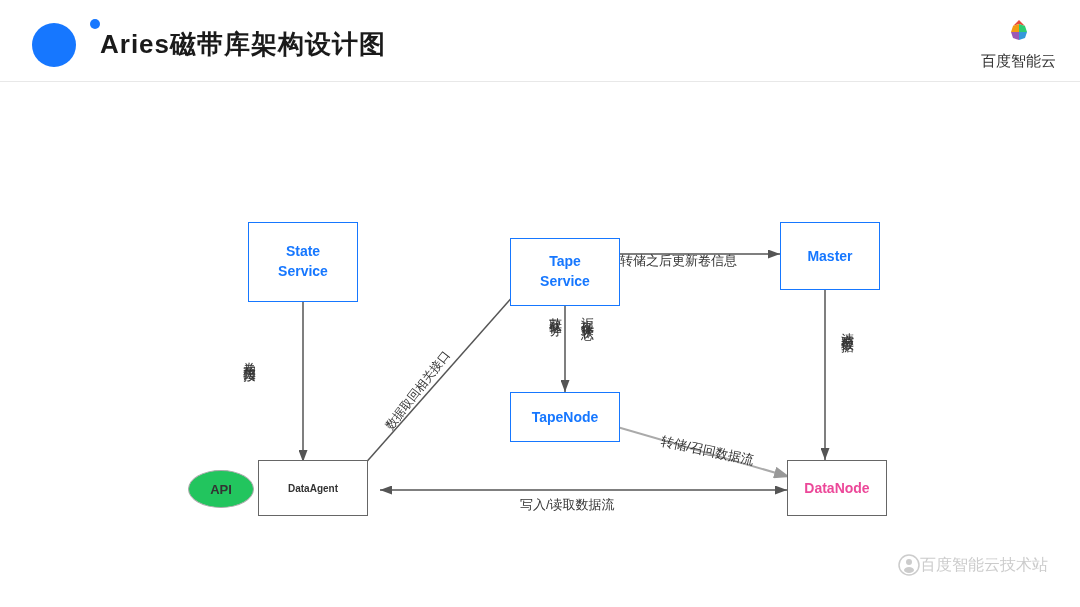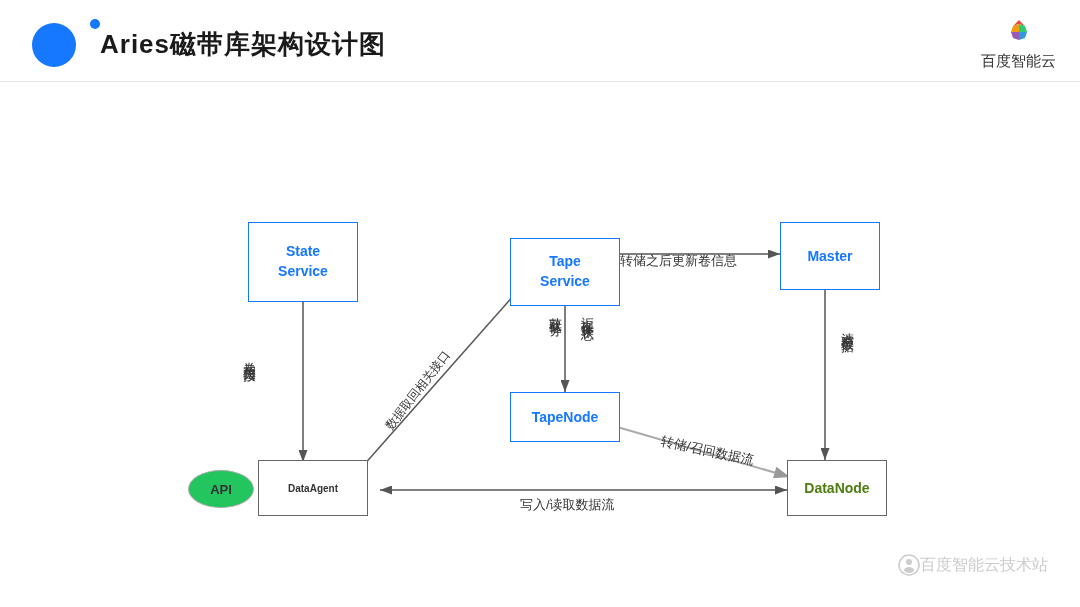--- a/index.html
+++ b/index.html
@@ -196,21 +196,21 @@
 
   <div class="box box-dark" style="left:258px; top:378px; width:110px; height:56px;">
     <span style="font-size:10px; color:#333; font-weight:600;">DataAgent</span>
   </div>
 
   <div style="position:absolute; left:188px; top:388px; width:66px; height:38px; border:1.5px solid #aaa; border-radius:50%; background:#22c55e; display:flex; align-items:center; justify-content:center; font-size:13px; font-weight:600; color:#333;">
     <span>API</span>
   </div>
 
   <div class="box box-dark" style="left:787px; top:378px; width:100px; height:56px;">
-    <span style="font-size:14px; color:#4d7c0f; font-weight:600;">DataNode</span>
+    <span style="font-size:14px; color:#ec4899; font-weight:600;">DataNode</span>
   </div>
 
   <div class="label" style="left:240px; top:270px; writing-mode:vertical-rl; letter-spacing:2px; font-size:13px;">
     <span>卷相关接口</span>
   </div>
 
   <div class="label" style="left:370px; top:300px; transform: rotate(-52deg); font-size:12px; white-space:nowrap;">
     <span>数据取回相关接口</span>
   </div>
 

